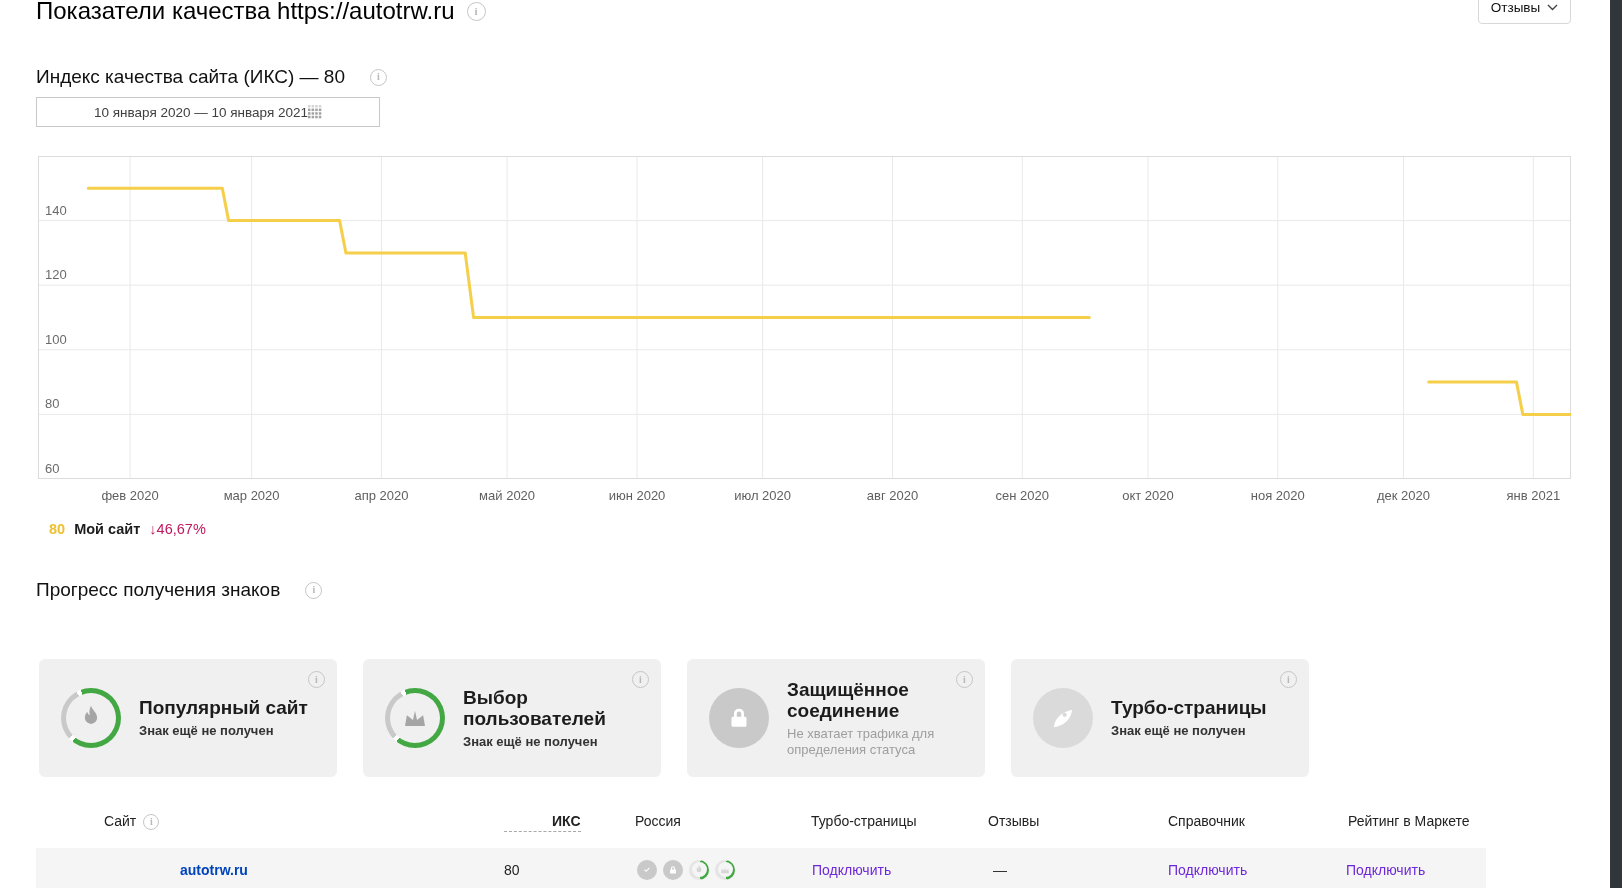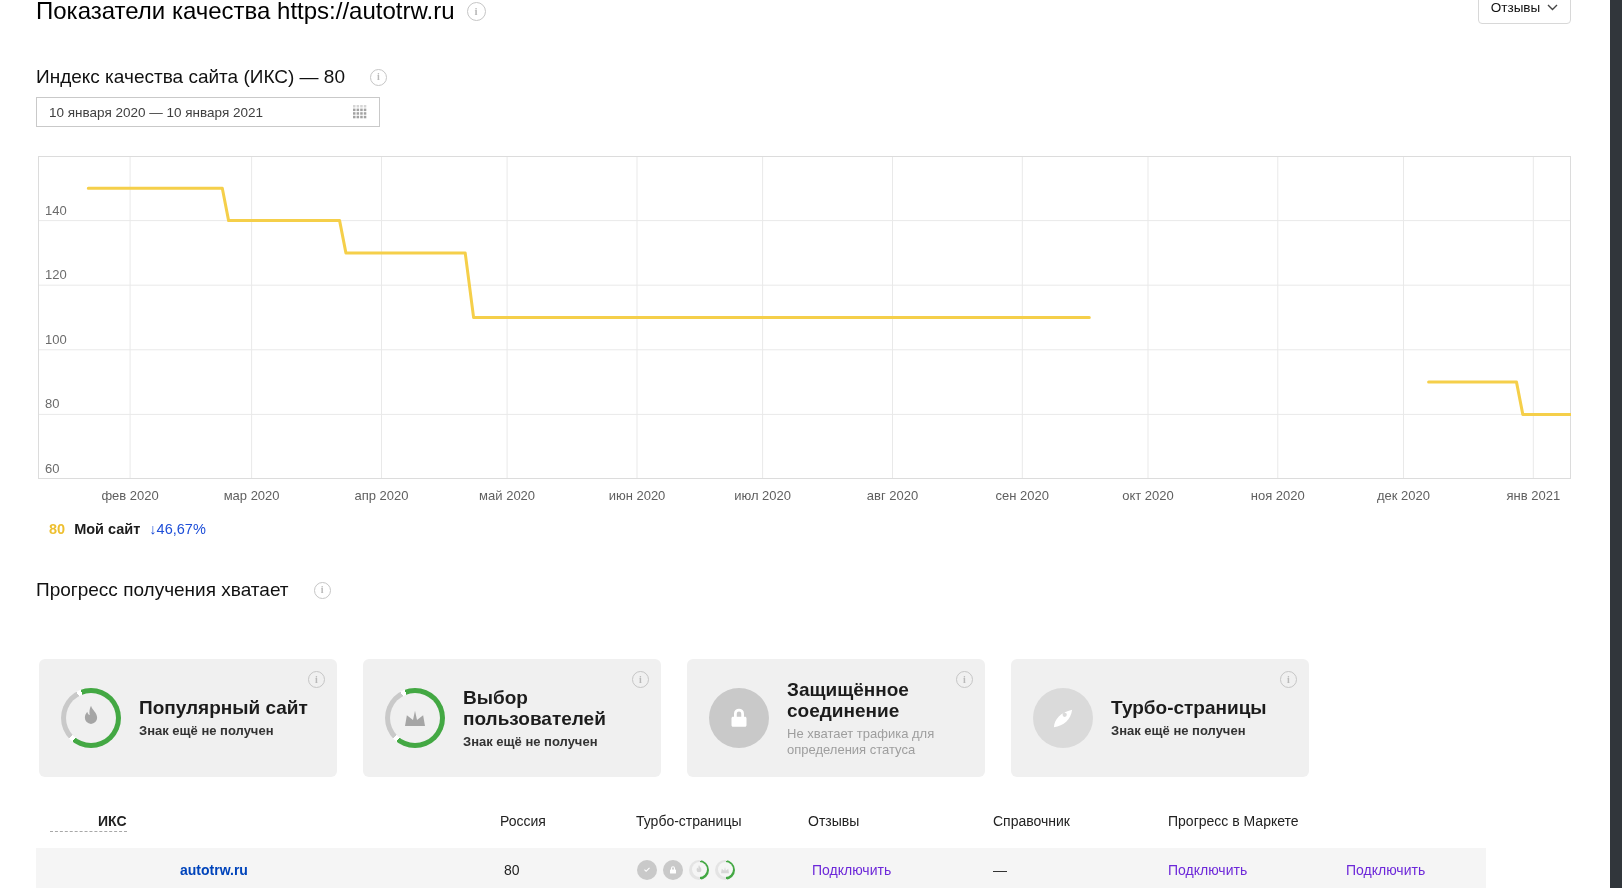--- a/index.html
+++ b/index.html
@@ -23,31 +23,31 @@
 
   
   .region { position:absolute; left:1478px; top:-10px; width:93px; height:34px;
             background:#fff; border:1px solid #d8d8d8; border-radius:4px;
             display:flex; align-items:center; justify-content:center; gap:7px;
             font-family:"Liberation Sans", sans-serif; font-size:13.5px; color:#111; cursor:pointer; }
 
   
   .datebox { position:absolute; left:36px; top:97px; width:344px; height:30px; box-sizing:border-box;
              border:1px solid #c9c9c9; background:#fff; display:flex; align-items:center;
-             justify-content:space-between; padding:0 12px; font-size:13.5px; color:#404040; cursor:pointer; }
+             justify-content:center; padding:0 12px; font-size:13.5px; color:#404040; cursor:pointer; }
 
   
   .chart-wrap { position:absolute; left:38px; top:156px; width:1533px; height:352px; }
   #chart-svg text { font-family:"Liberation Sans", sans-serif; }
 
   
   .legend { position:absolute; left:49px; top:521px; display:flex; align-items:baseline; gap:9px; font-size:14.5px; }
   .lv { color:#eebf2f; font-weight:700; }
   .ln { color:#1d1d1d; font-weight:700; }
-  .ld { color:#1d4ed8; }
+  .ld { color:#be185d; }
 
   
   .cards { position:absolute; left:39px; top:659px; display:flex; gap:26px; }
   .card { width:298px; height:118px; background:#f0f0f0; border-radius:6px; position:relative;
           display:flex; align-items:center; padding-left:22px; box-sizing:border-box; flex:none; }
   .card .info { position:absolute; top:12px; right:12px; background:#f0f0f0; }
   .badge-circle { width:60px; height:60px; border-radius:50%; position:relative; flex:none;
                   display:flex; align-items:center; justify-content:center; }
   .badge-circle.ring { background:conic-gradient(from -20deg,#43a843 0 238deg,#fff 238deg 247deg,#c9c9c9 247deg 351deg,#fff 351deg 360deg); color:#a5a5a5; }
   .badge-circle.ring::after { content:""; position:absolute; inset:5px; border-radius:50%; background:#f0f0f0; }
@@ -178,21 +178,21 @@
       </svg>
   </div>
 
   <div class="legend">
     <span class="lv">80</span>
     <span class="ln">Мой сайт</span>
     <span class="ld">↓46,67%</span>
   </div>
 
   <div class="h2row" style="top:579px">
-    <span class="h2">Прогресс получения хватает</span>
+    <span class="h2">Прогресс получения знаков</span>
     <span class="info"></span>
   </div>
 
   <div class="cards" id="cards">
   <div class="card">
     <span class="info"></span>
     <div class="badge-circle ring">
       <svg viewBox="0 0 24 24">
             <path fill="currentColor" d="M12 2.2c.9 3.6 4.9 5.3 4.9 9.6a4.9 4.9 0 0 1-9.8 0c0-1.9.7-3.3 1.9-4.8.3 1.6 1.1 2.4 2 2.6-.6-2.4-.2-4.9 1-7.4z"></path>
           </svg>
@@ -238,26 +238,30 @@
     </div>
     <div class="card-text">
       <div class="card-title">Турбо-страницы</div>
       <div class="card-status">Знак ещё не получен</div>
     </div>
   </div>
 </div>
 
   <div class="table">
     <div class="thead">
+      <div class="th th-site">
+        <span>Сайт</span>
+        <span class="info sm"></span>
+      </div>
       <div class="th th-iks"><span class="iks-u">ИКС</span></div>
       <div class="th th-signs">Россия</div>
       <div class="th th-turbo">Турбо-страницы</div>
       <div class="th th-rev">Отзывы</div>
       <div class="th th-dir">Справочник</div>
-      <div class="th th-market">Прогресс в Маркете</div>
+      <div class="th th-market">Рейтинг в Маркете</div>
     </div>
     <div class="trow">
       <div class="td td-site"><a class="site" href="#">autotrw.ru</a></div>
       <div class="td td-iks">80</div>
       <div class="td td-signs" id="signs">
           <span class="sign solid">
             <svg viewBox="0 0 24 24">
               <path fill="currentColor" d="M10.2 16.2l-4-4 1.5-1.5 2.5 2.5 6.1-6.1 1.5 1.5z"></path>
             </svg>
           </span>

